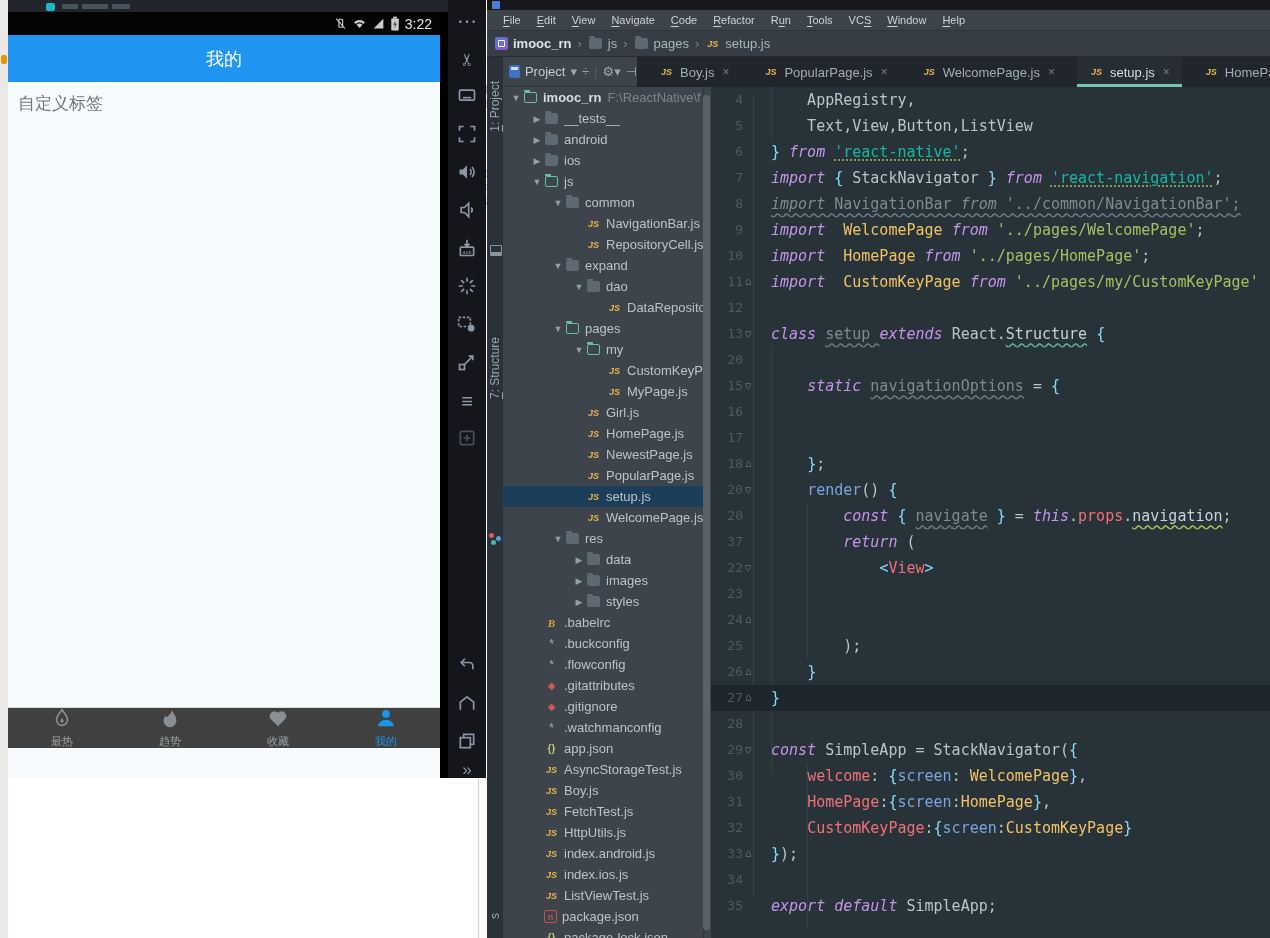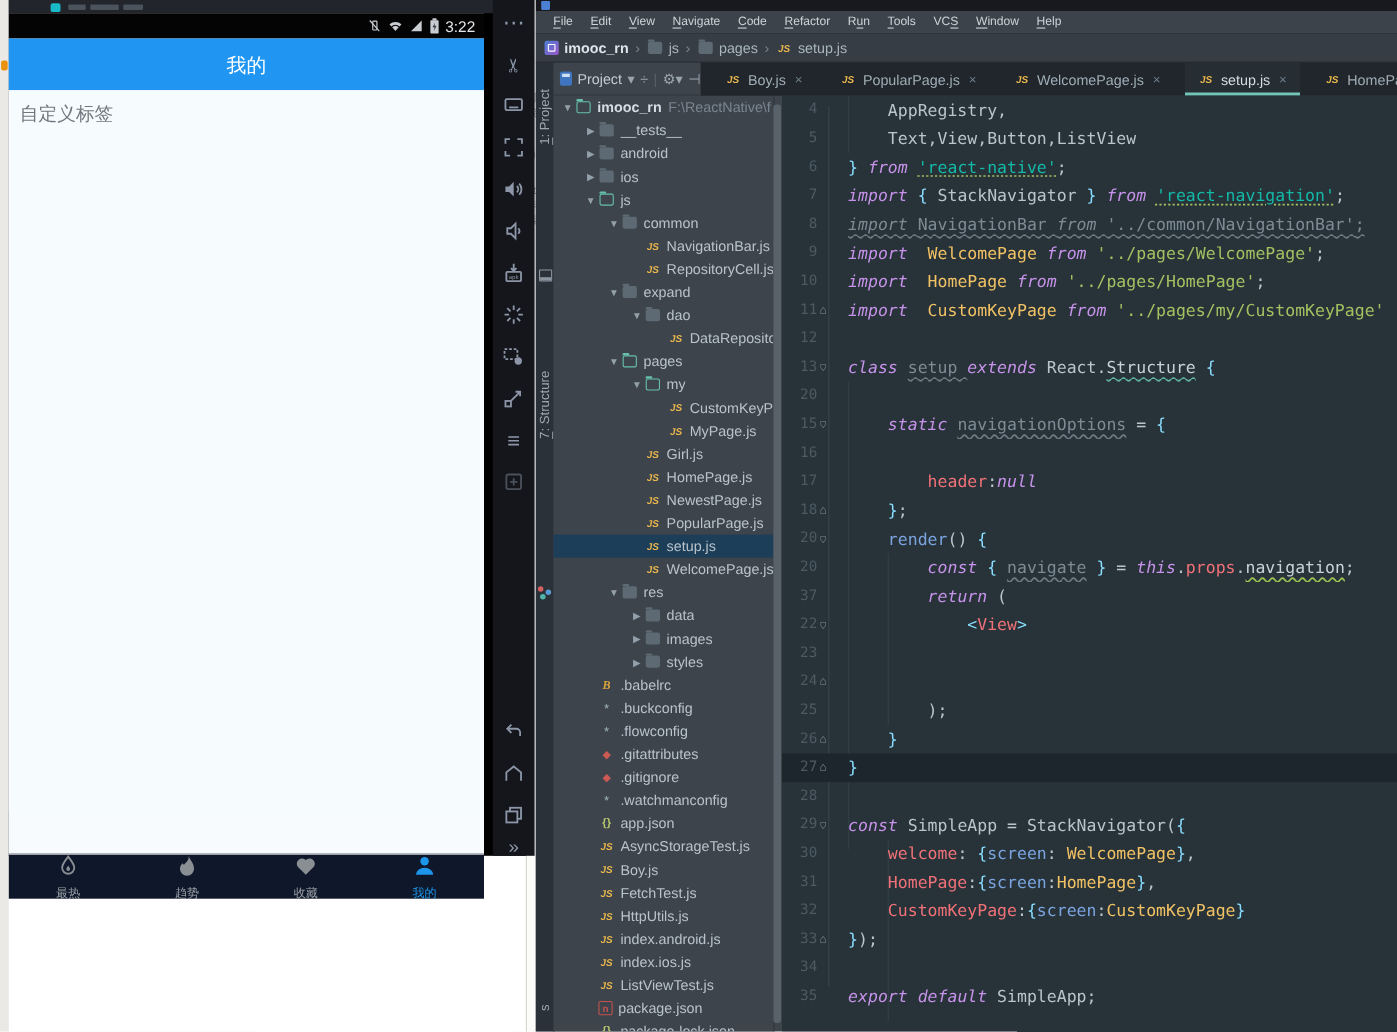--- a/index.html
+++ b/index.html
@@ -20,21 +20,21 @@
   .tbar-dim{position:absolute;top:4px;height:5px;background:#4a525c;border-radius:1px;}
   .escreen{left:0;top:12px;width:432px;height:766px;background:#f7fbfd;}
   .estatus{left:0;top:0;width:432px;height:23px;background:#040404;display:flex;align-items:center;
            justify-content:flex-end;gap:5px;padding-right:8px;box-sizing:border-box;}
   .estatus svg{display:block;}
   .stime{color:#e4e7e9;font-size:14px;}
   .eheader{left:0;top:23px;width:432px;height:47px;background:#2095f2;display:flex;align-items:center;justify-content:center;}
   .eheader .t{color:#fff;font-size:18px;}
   .econtent{left:0;top:70px;width:432px;height:655px;background:#f6fbfe;}
   .clabel{position:absolute;left:10px;top:10px;color:#70787e;font-size:17px;}
-  .etabbar{left:0;top:764px;width:432px;height:41px;background:#0f172a;border-top:1px solid #dcdcdc;
+  .etabbar{left:0;top:695px;width:432px;height:41px;background:#404040;border-top:1px solid #dcdcdc;
            display:flex;box-sizing:border-box;}
   .atab{flex:1;display:flex;flex-direction:column;align-items:center;justify-content:center;cursor:pointer;}
   .atab .lbl{font-size:11px;color:#9aa0a5;margin-top:1px;}
   .atab.active .lbl{color:#1b96ea;}
 
   
   .etools{left:440px;top:0;width:38px;height:778px;background:#14161b;}
   .ebtn{position:relative;width:38px;height:24px;display:flex;align-items:center;justify-content:center;
         color:#8c96a8;cursor:pointer;}
   .etop{position:absolute;left:0;top:10px;display:flex;flex-direction:column;gap:14px;}
@@ -662,21 +662,20 @@
         </div>
         <div class="cline">
           <span class="gut">
             <span class="num">16</span>
           </span>
         </div>
         <div class="cline">
           <span class="gut">
             <span class="num">17</span>
           </span>
-          <span class="ctext"><span class="tk-pl">        </span><span class="tk-prop">header</span><span class="tk-pl">:</span><span class="tk-kw">null</span></span>
         </div>
         <div class="cline">
           <span class="gut">
             <span class="num">18</span>
             <span class="fold">⌂</span>
           </span>
           <span class="ctext"><span class="tk-pl">    </span><span class="tk-br">}</span><span class="tk-pl">;</span></span>
         </div>
         <div class="cline">
           <span class="gut">

